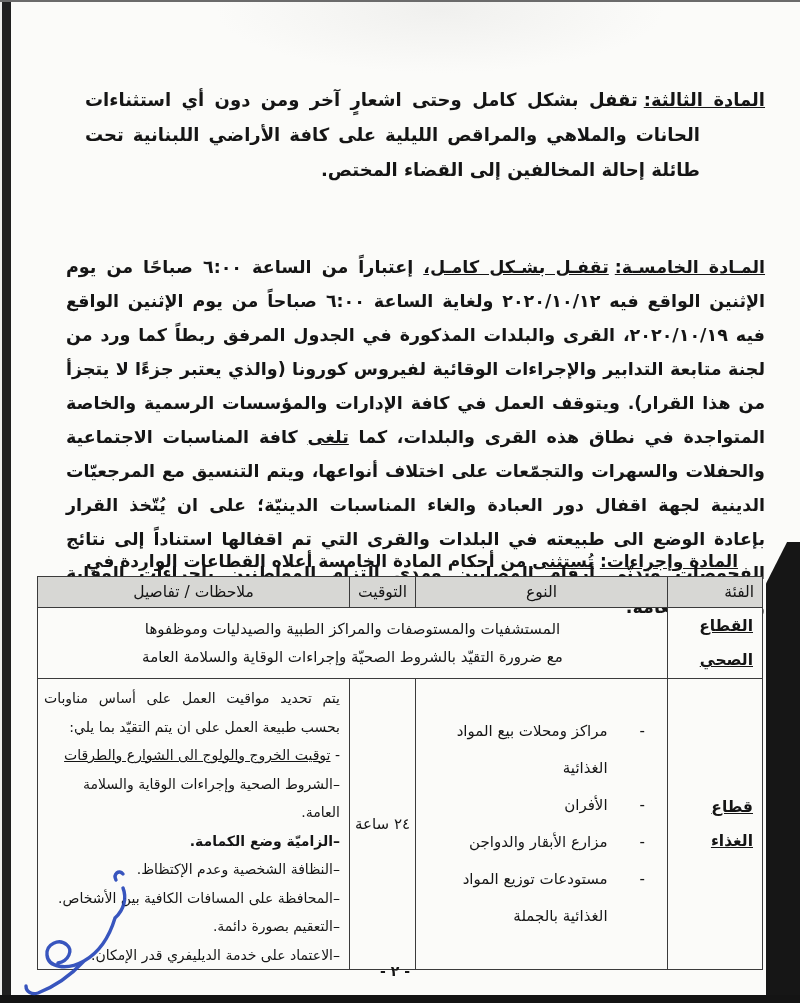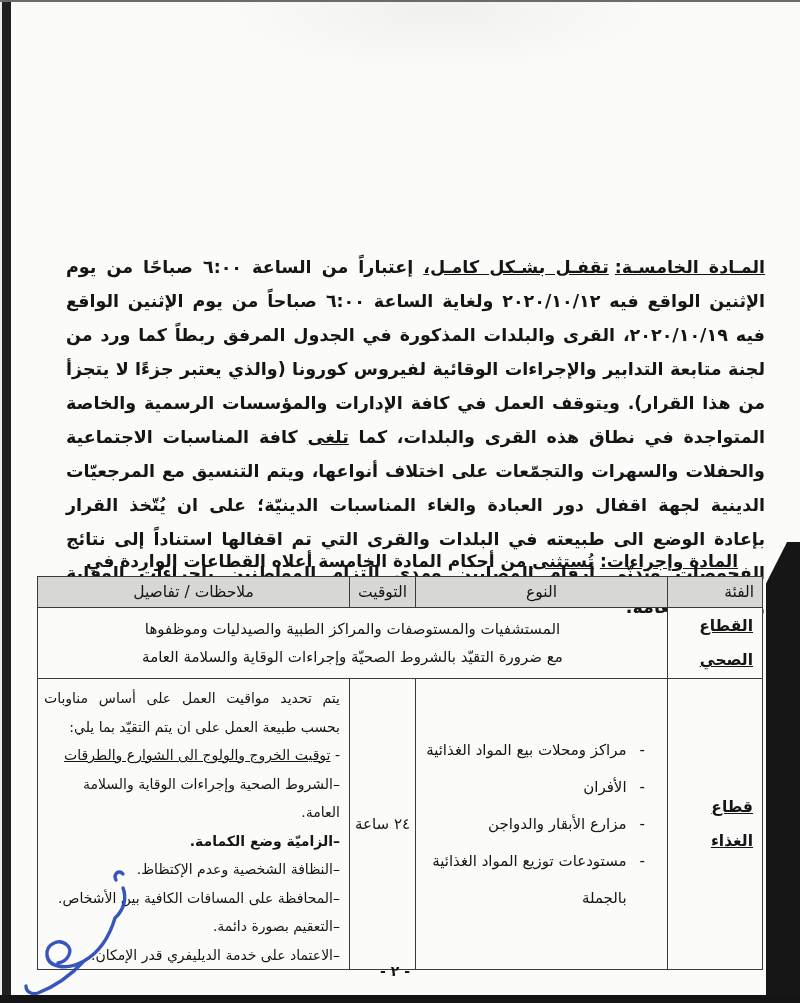--- a/index.html
+++ b/index.html
@@ -27,41 +27,42 @@
            direction:rtl;table-layout:fixed;}
   .sectors th,.sectors td{border:1.6px solid #3b3b3b;overflow:hidden;}
   .sectors thead th{background:#d7d7d4;font-weight:normal;font-size:15.5px;height:30px;text-align:center;padding:0;}
   .sectors thead th.cat-h{text-align:right;padding-right:8px;}
   .c-cat{width:95px;}.c-type{width:252px;}.c-time{width:66px;}
   .cat{font-weight:bold;text-align:right;padding-right:9px;font-size:15.5px;line-height:34px;vertical-align:middle;background:#fbfbf9;text-decoration:underline;}
   tr.health{height:60px;}
   tr.food{height:277px;}
   .merged{text-align:center;font-size:15px;line-height:28px;padding:2px 6px;}
   .types{vertical-align:middle;padding:0 22px 0 6px;}
-  .titem{display:flex;gap:13px;font-size:15px;line-height:37px;align-items:flex-start;}
+  .titem{display:flex;gap:32px;font-size:15px;line-height:37px;align-items:flex-start;}
   .titem .dashm::before{content:"-";}
   .titem .t-text{flex:1;}
   .time{text-align:center;vertical-align:middle;font-size:15px;padding:0 2px;}
   .notes{vertical-align:top;padding:5px 9px 0 6px;font-size:14px;line-height:28.5px;}
   .notes .intro{text-align:justify;}
   .nitem::before{content:"\2013";}
   .nitem.first::before{content:"- ";white-space:pre;}
   .n-b{font-weight:bold;}
   .n-bu .u{font-weight:normal;text-decoration:underline;}
   
   .pagenum{position:absolute;top:963px;left:0;width:790px;text-align:center;
            font-size:14px;font-weight:bold;direction:rtl;}
   .signature{position:absolute;left:10px;top:858px;z-index:5;}
 </style>
 </head>
 <body>
 
 <div class="scan">
   <div class="paper"></div>
 
+  <p class="article a3 hang"><span class="h">المادة الثالثة:</span><span>تقفل بشكل كامل وحتى اشعارٍ آخر ومن دون أي استثناءات الحانات والملاهي والمراقص الليلية على كافة الأراضي اللبنانية تحت طائلة إحالة المخالفين إلى القضاء المختص.</span></p>
 
 
   <p class="article a5"><span class="h">المـادة الخامسـة:</span><span class="u">تقفـل بشـكل كامـل،</span><span> إعتباراً من الساعة ٦:٠٠ صباحًا من يوم الإثنين الواقع فيه ٢٠٢٠/١٠/١٢ ولغاية الساعة ٦:٠٠ صباحاً من يوم الإثنين الواقع فيه ٢٠٢٠/١٠/١٩، القرى والبلدات المذكورة في الجدول المرفق ربطاً كما ورد من لجنة متابعة التدابير والإجراءات الوقائية لفيروس كورونا (والذي يعتبر جزءًا لا يتجزأ من هذا القرار). ويتوقف العمل في كافة الإدارات والمؤسسات الرسمية والخاصة المتواجدة في نطاق هذه القرى والبلدات، كما </span><span class="u">تلغى</span><span> كافة المناسبات الاجتماعية والحفلات والسهرات والتجمّعات على اختلاف أنواعها، ويتم التنسيق مع المرجعيّات الدينية لجهة اقفال دور العبادة والغاء المناسبات الدينيّة؛ على ان يُتّخذ القرار بإعادة الوضع الى طبيعته في البلدات والقرى التي تم اقفالها استناداً إلى نتائج الفحوصات وتدنّي أرقام المصابين ومدى التزام المواطنين بإجراءات الوقاية والسلامة العامة.</span></p>
 
   <p class="article a6"><span class="h">المادة وإجراءات:</span><span class="u">تُستثنى</span><span> من أحكام المادة الخامسة أعلاه القطاعات الواردة في الجدول أدناه:</span></p>
 
   <table class="sectors">
     <colgroup>
         <col class="c-cat">
         <col class="c-type">

